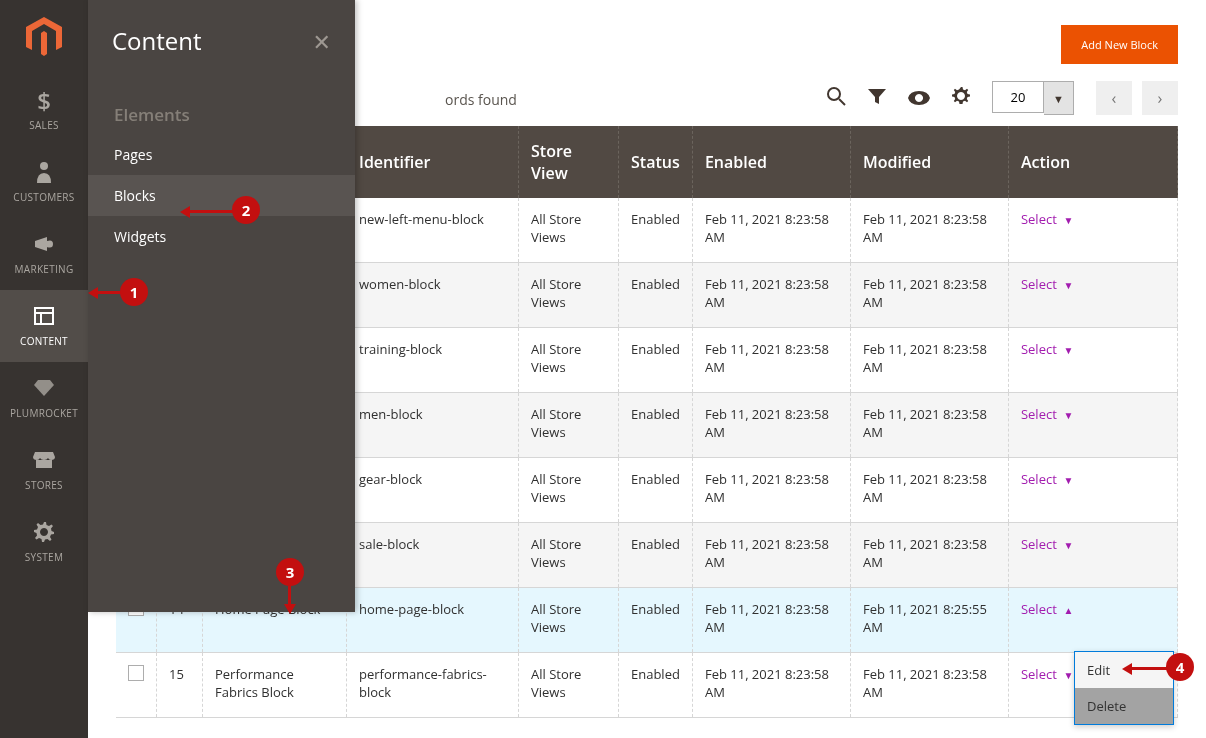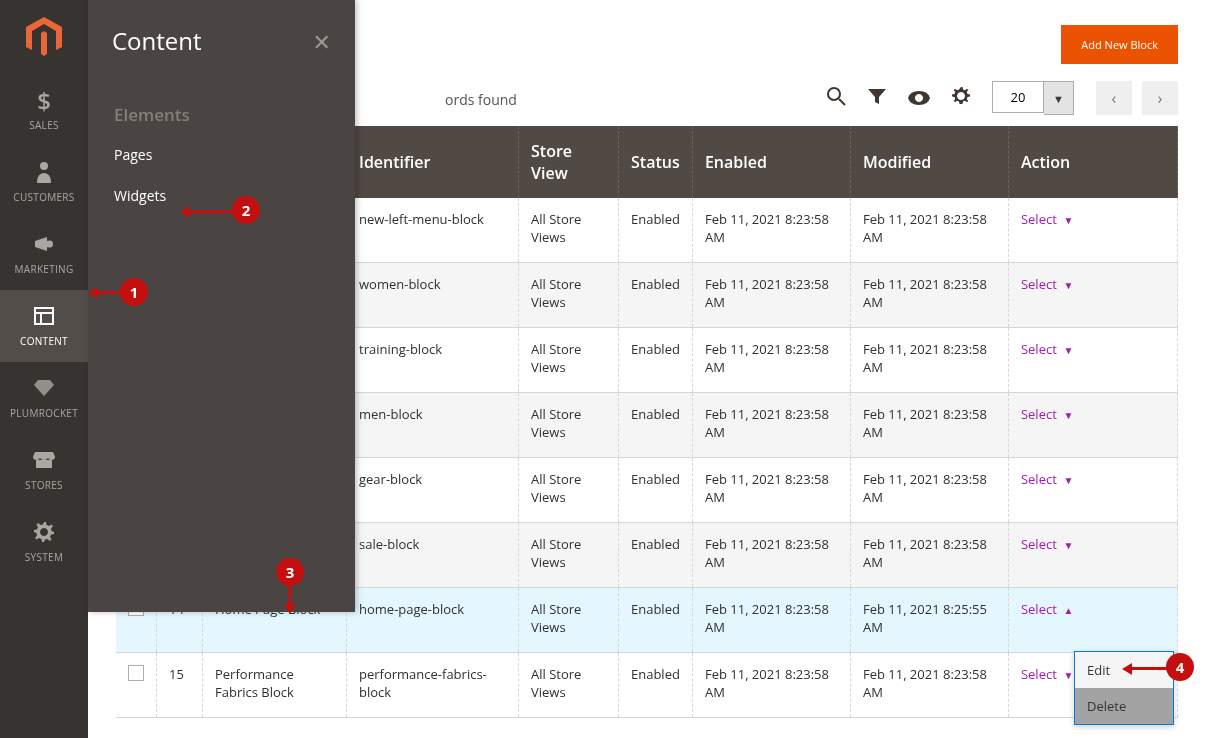--- a/index.html
+++ b/index.html
@@ -122,20 +122,23 @@
   </div>
 </div>
 
 <div class="flyout">
   <div class="flyout-header">
     <span class="flyout-title">Content</span>
     <span class="flyout-close">✕</span>
   </div>
   <div class="flyout-section">Elements</div>
   <div class="flyout-item">Pages</div>
+  <div class="flyout-item active">
+    <span>Blocks</span>
+  </div>
   <div class="flyout-item">Widgets</div>
 </div>
 
 <div class="main">
   <div class="toolbar">
     <span></span>
     <button class="btn-primary">Add New Block</button>
   </div>
   <div class="controls">
     <span class="records" style="position:absolute; left:357px; top:90px;">ords found</span>

